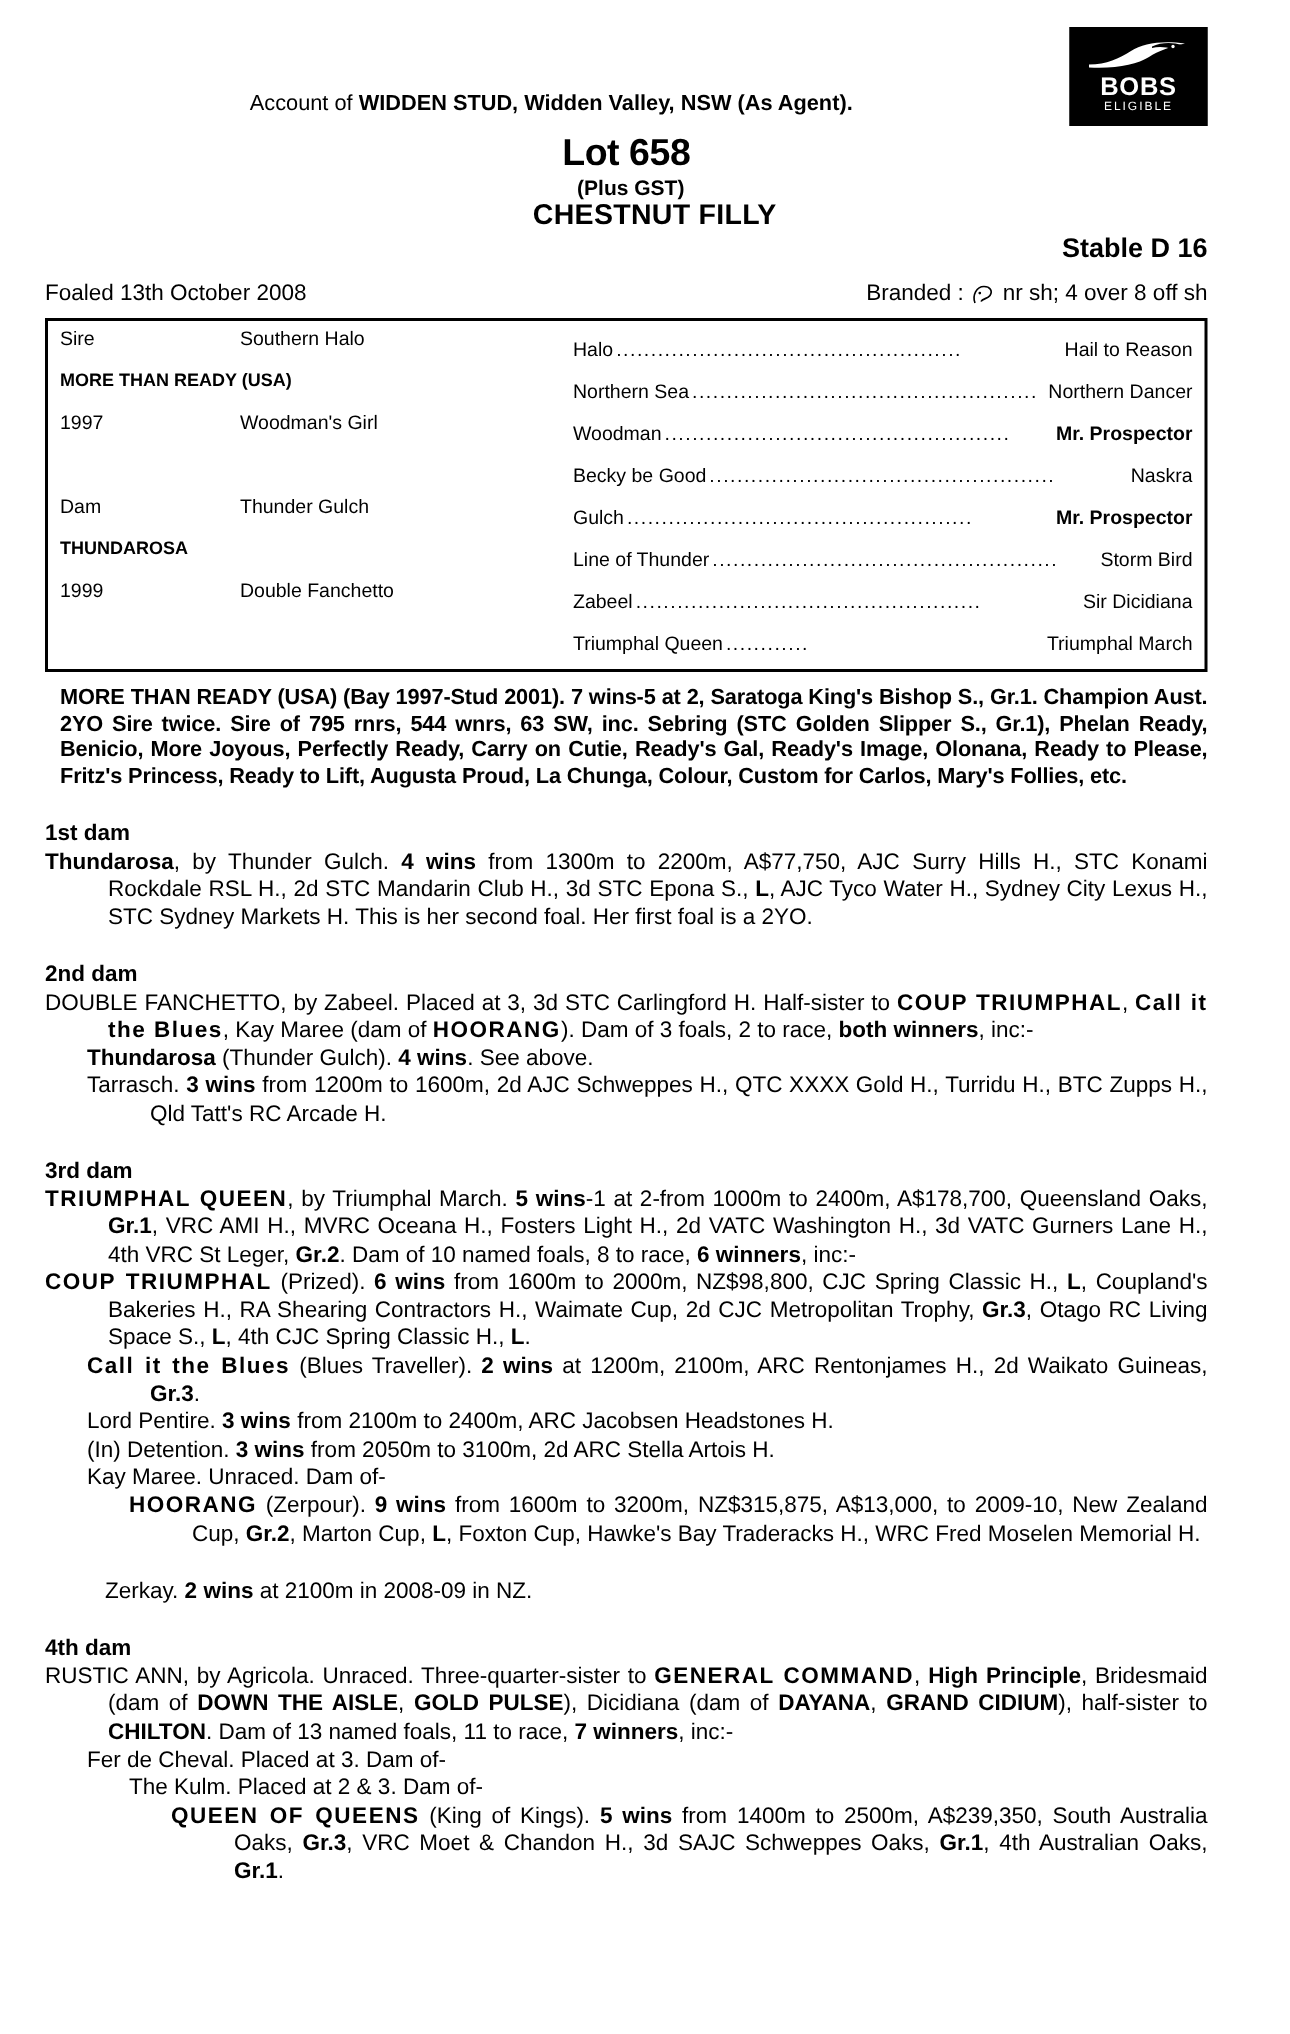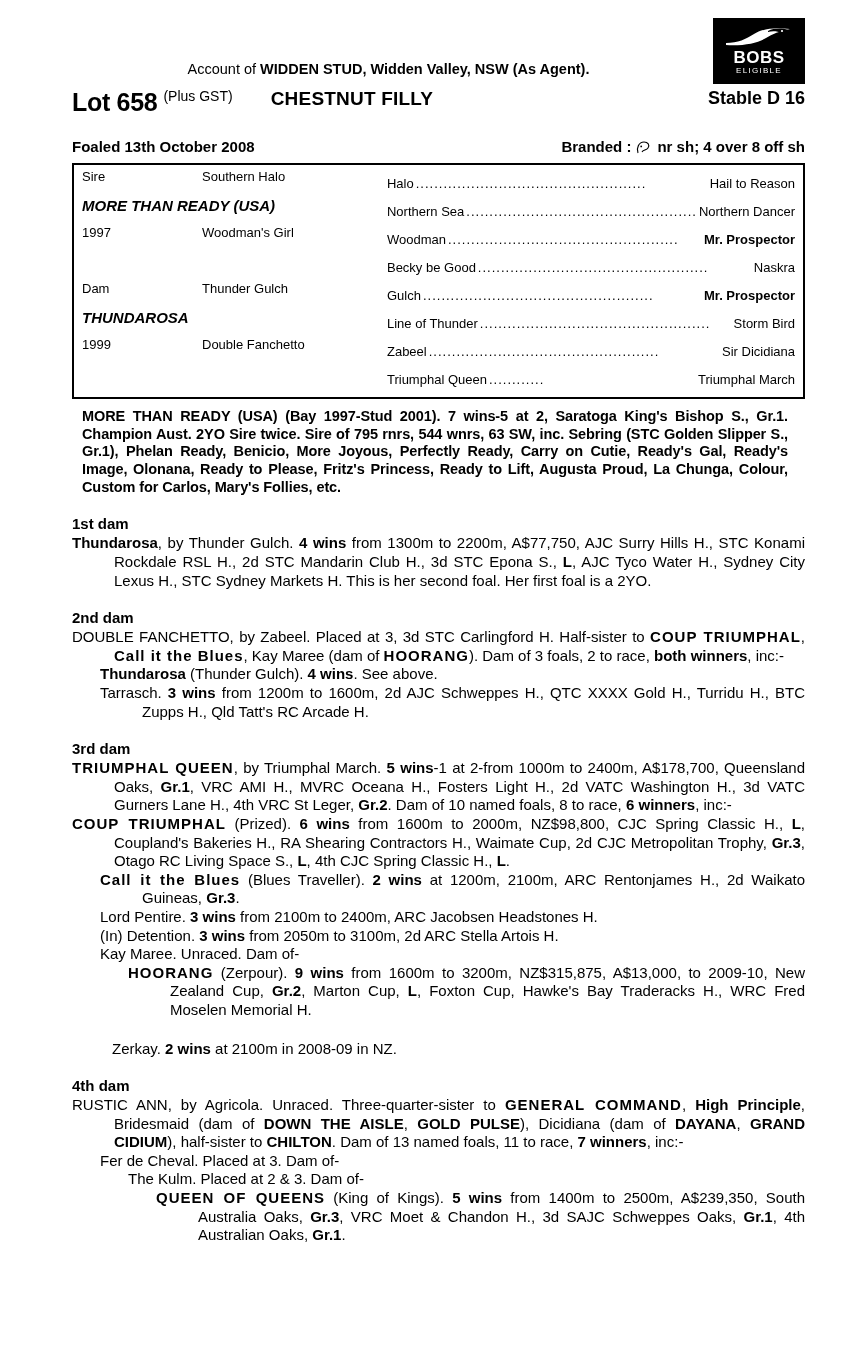--- a/index.html
+++ b/index.html
@@ -11,21 +11,21 @@
     width: 860px;
     min-height: 1356px;
     font-family: "Liberation Sans", sans-serif;
     color: #000000;
     position: relative;
   }
   .page {
     width: 860px;
     min-height: 1356px;
     box-sizing: border-box;
-    padding: 18px 55px 20px 72px;
+    padding: 18px 55px 20px 30px;
     position: relative;
   }
   
   .header-top {
     position: relative;
     height: 66px;
   }
   .bobs-logo {
     position: absolute;
     right: 0;
@@ -64,50 +64,51 @@
     top: 43px;
     text-align: center;
     font-size: 14.5px;
     font-weight: bold;
   }
   .account-line .acct-lead {
     font-weight: normal;
   }
   .lot-row {
     display: flex;
-    align-items: flex-start;
+    align-items: center;
     margin-top: 4px;
+    flex-direction: column;
   }
   .lot-no {
     font-size: 25px;
     font-weight: bold;
     letter-spacing: -0.3px;
   }
   .plus-gst {
     font-size: 14px;
     margin-left: 6px;
+    font-weight: bold;
   }
   .colour-sex {
     font-size: 19px;
     font-weight: bold;
     margin-left: 38px;
     letter-spacing: 0.2px;
   }
   .stable {
     margin-left: auto;
     font-size: 18px;
     font-weight: bold;
   }
   .foaled-row {
     display: flex;
     align-items: flex-end;
     font-size: 15px;
-    margin-top: 21px;
+    margin-top: 11px;
     margin-bottom: 8px;
-    font-weight: bold;
   }
   .branded {
     margin-left: auto;
     display: flex;
     align-items: center;
   }
   .brand-mark {
     display: inline-block;
     width: 17px;
     height: 17px;
@@ -136,22 +137,21 @@
   .ped-left-row {
     display: flex;
     height: 28px;
     align-items: flex-start;
   }
   .ped-l-label {
     width: 120px;
   }
   .ped-name-strong {
     font-weight: bold;
-    font-size: 15px;
-    font-style: italic;
+    font-size: 12px;
   }
   .ped-right-row {
     height: 28px;
     display: flex;
     align-items: center;
     white-space: nowrap;
     overflow: hidden;
   }
   .dots {
     flex: 1;
@@ -161,21 +161,21 @@
     margin: 0 2px;
   }
   .rt { text-align: right; }
   .b { font-weight: bold; }
   
   .sire-blurb {
     font-size: 14.5px;
     font-weight: bold;
     line-height: 1.22;
     text-align: justify;
-    margin: 9px 17px 0 10px;
+    margin: 9px 0 0 10px;
     letter-spacing: -0.1px;
   }
   
   .dam-head {
     font-size: 15px;
     font-weight: bold;
     margin-top: 19px;
     margin-bottom: 2px;
   }
   .para {

